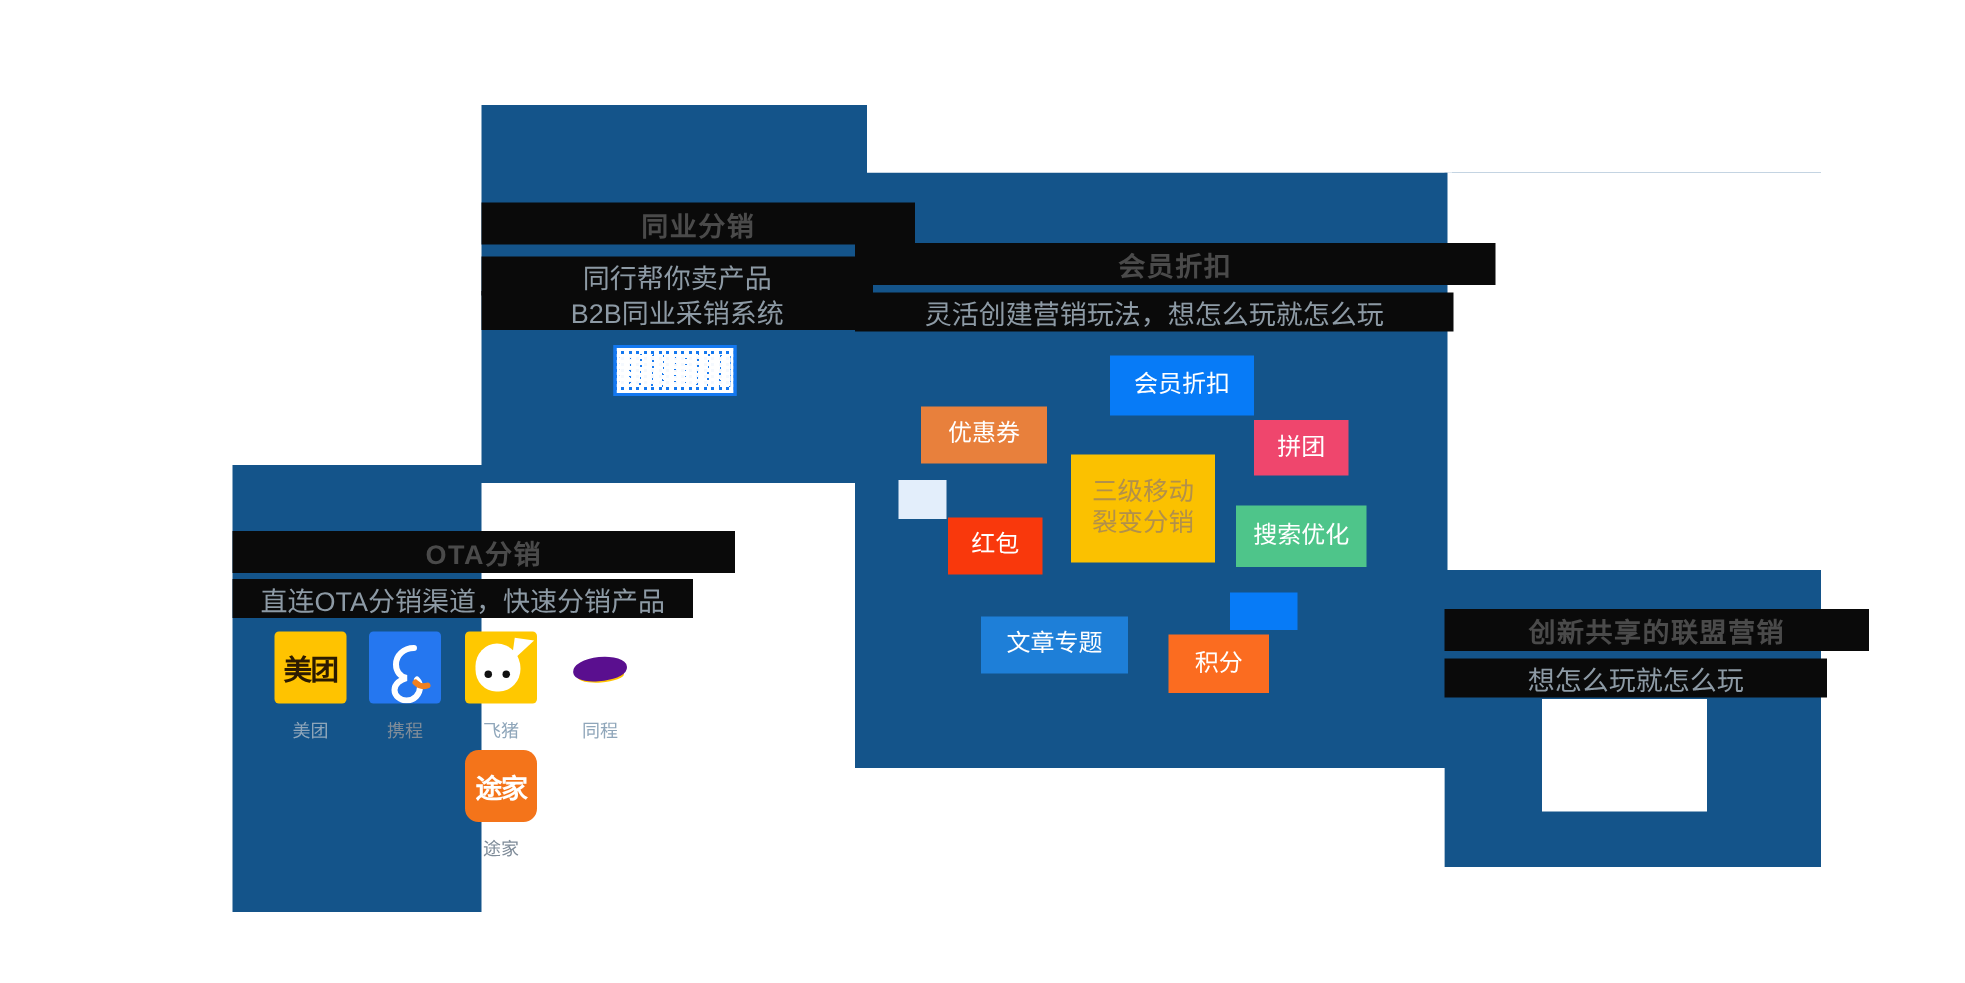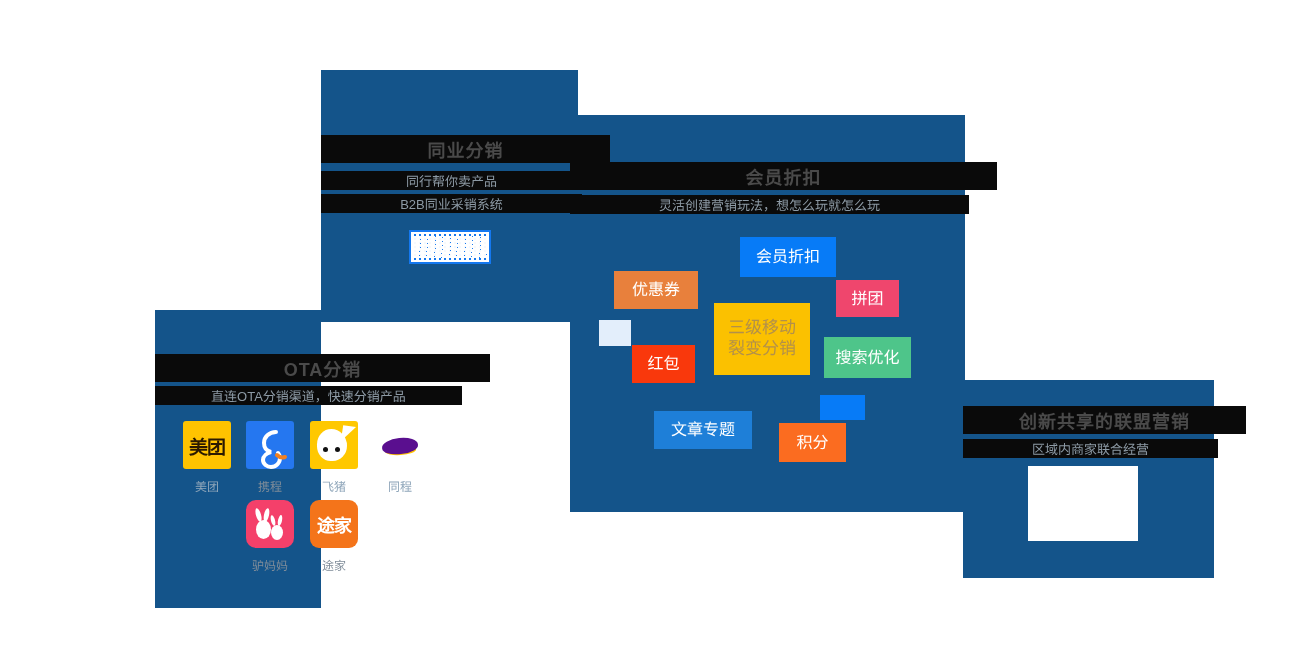--- a/index.html
+++ b/index.html
@@ -42,21 +42,21 @@
     text-align:center;
   }
   
   .sec-title.glitch{
     background:#0a0a0a;
     color:#4a4a4a;
     padding:1px 16px;
   }
   .sec-sub{
     position:absolute;
-    font-size:13px;
+    font-size:18px;
     color:#9fb3c4;
     white-space:nowrap;
     text-align:center;
   }
   .sec-sub.glitch-dark{background:#0a0a0a;color:#8d9aa5;padding:0 2px;}
 
   #t-b2b   {left:321px;top:135px;width:257px;}
   #s-b2b-1 {left:321px;top:171px;width:257px;}
   #s-b2b-2 {left:321px;top:194px;width:257px;}
   #t-self  {left:570px;top:162px;width:395px;}
@@ -250,36 +250,25 @@
   </div>
 
   <div class="ota-item" id="ota-3">
     <div class="ota-logo lg-tongcheng">
       <span class="tc-wing"></span>
       <span class="tc-body"></span>
     </div>
     <div class="ota-label">同程</div>
   </div>
 
-  <div class="ota-item" id="ota-4">
-    <div class="ota-logo lg-lvmama">
-      <span class="ear e1"></span>
-      <span class="ear e2"></span>
-      <span class="ear e3"></span>
-      <span class="ear e4"></span>
-      <span class="rb rb1"></span>
-      <span class="rb rb2"></span>
-    </div>
-    <div class="ota-label glitch-dark">驴妈妈</div>
-  </div>
 
   <div class="ota-item" id="ota-5">
     <div class="ota-logo lg-tujia">
       <span class="tj-txt">途家</span>
     </div>
     <div class="ota-label glitch-dark">途家</div>
   </div>
 
   <div class="sec-title glitch" id="t-ally">创新共享的联盟营销</div>
-  <div class="sec-sub glitch-dark" id="s-ally">区域内商家联合经营</div>
+  <div class="sec-sub glitch-dark" id="s-ally">想怎么玩就怎么玩</div>
   <div class="broken-img" id="img-ally"></div>
 
 </div>
 
 </body></html>

